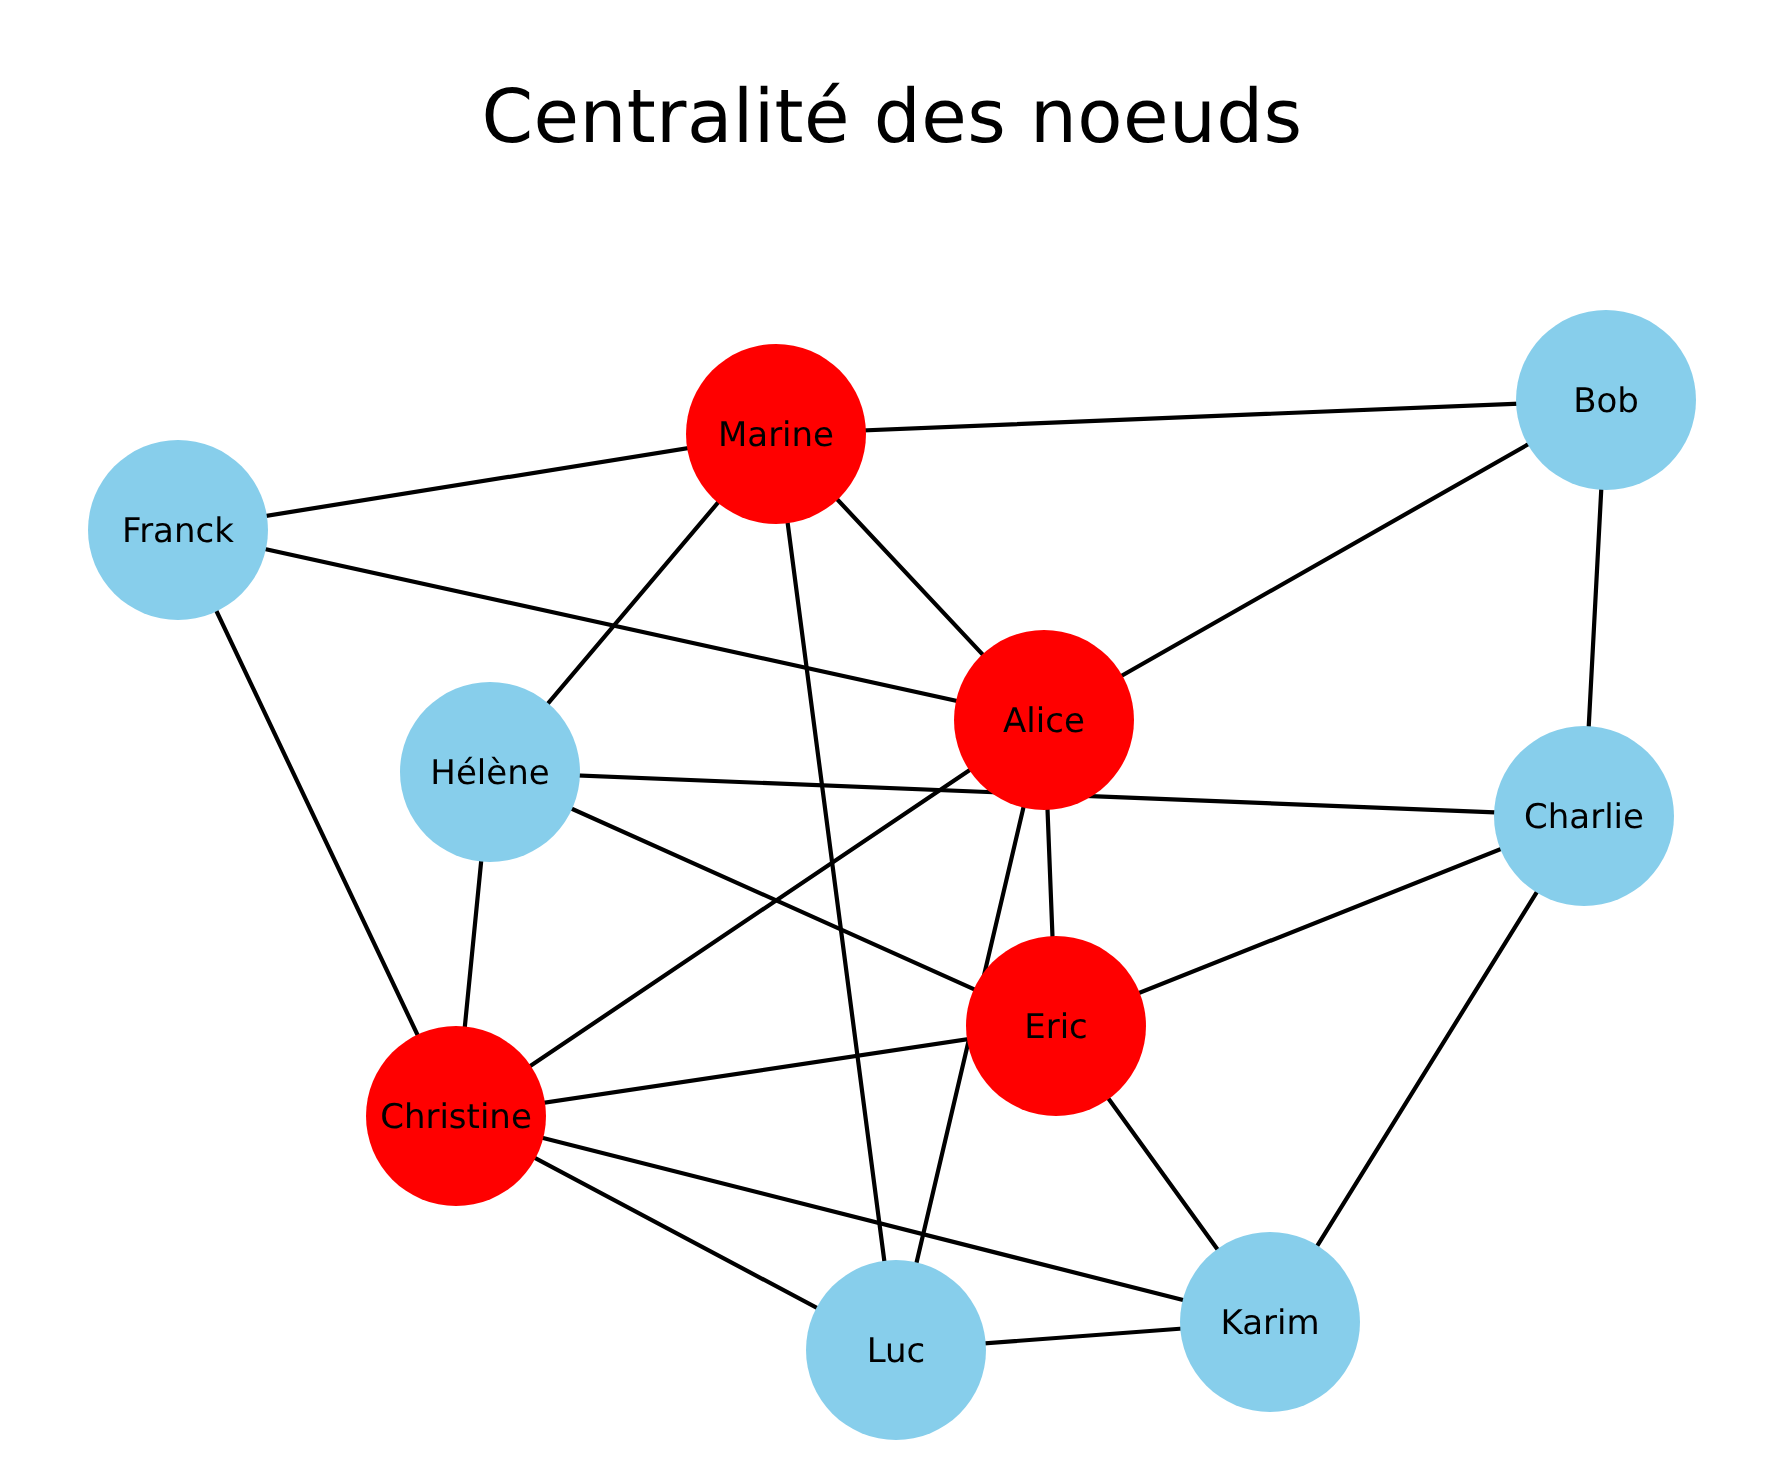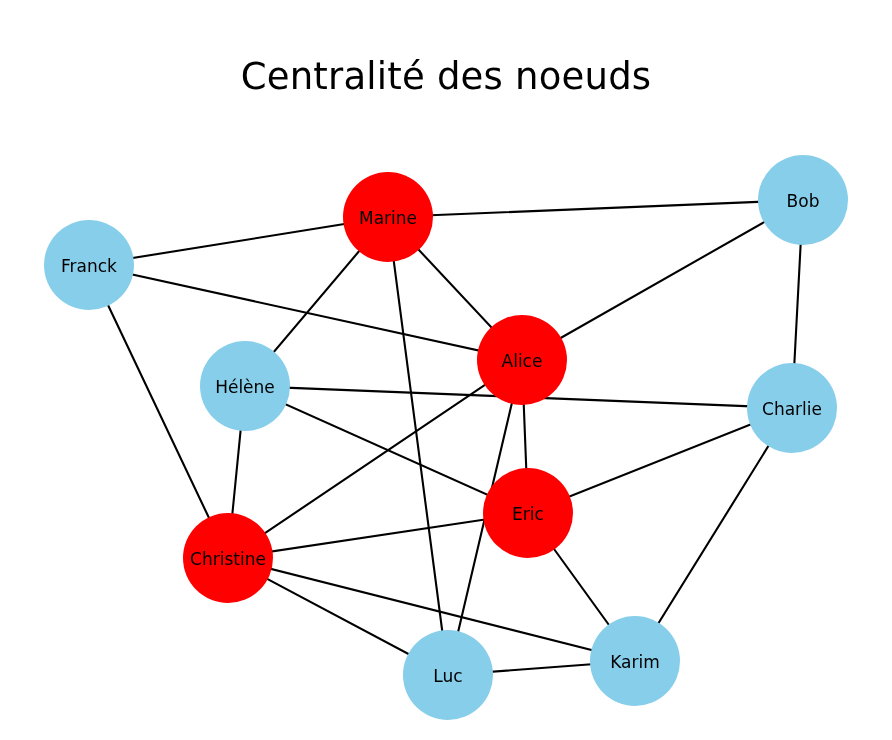--- a/index.html
+++ b/index.html
@@ -21,21 +21,21 @@
     position: absolute;
     top: 0;
     left: 0;
     width: 892px;
     text-align: center;
     font-size: 37px;
     font-weight: normal;
     color: #000000;
     letter-spacing: 0.2px;
     line-height: 1;
-    padding-top: 58px;
+    padding-top: 40px;
     margin: 0;
     font-family: "DejaVu Sans", sans-serif;
   }
   #graph-canvas {
     position: absolute;
     top: 0;
     left: 0;
     width: 892px;
     height: 740px;
   }

